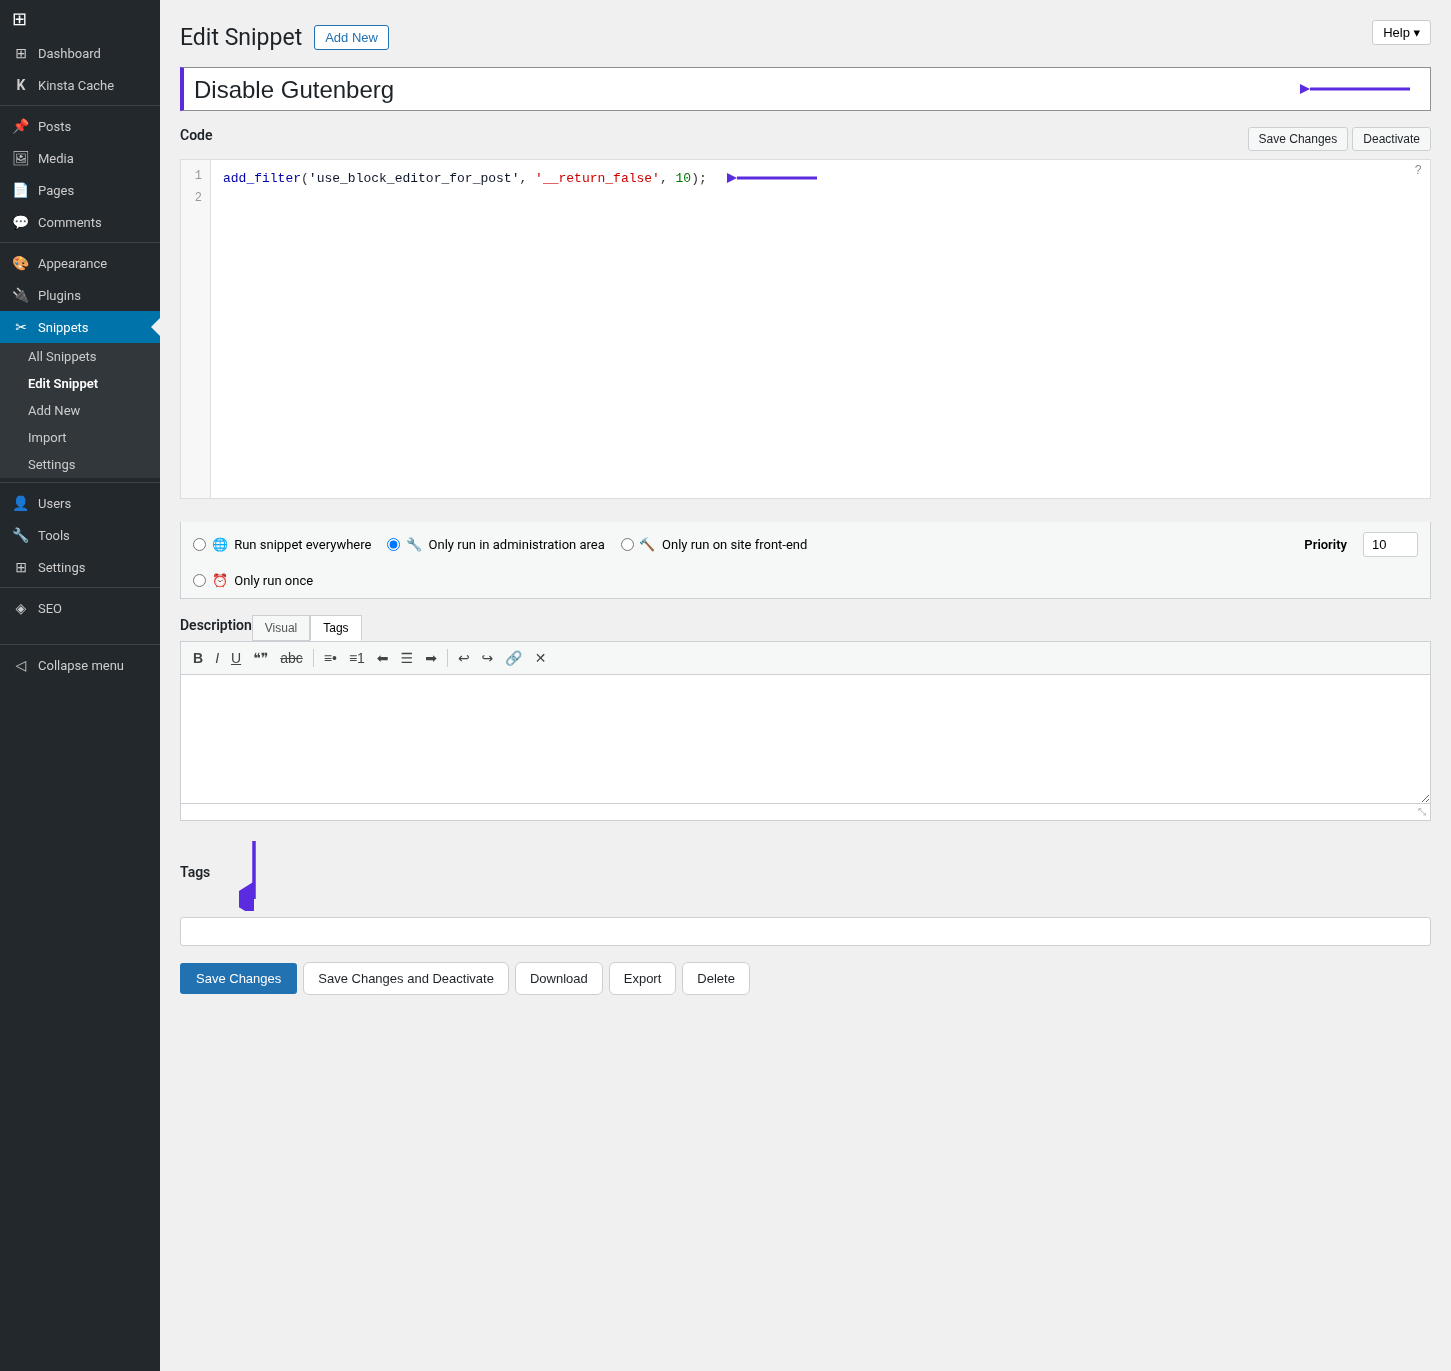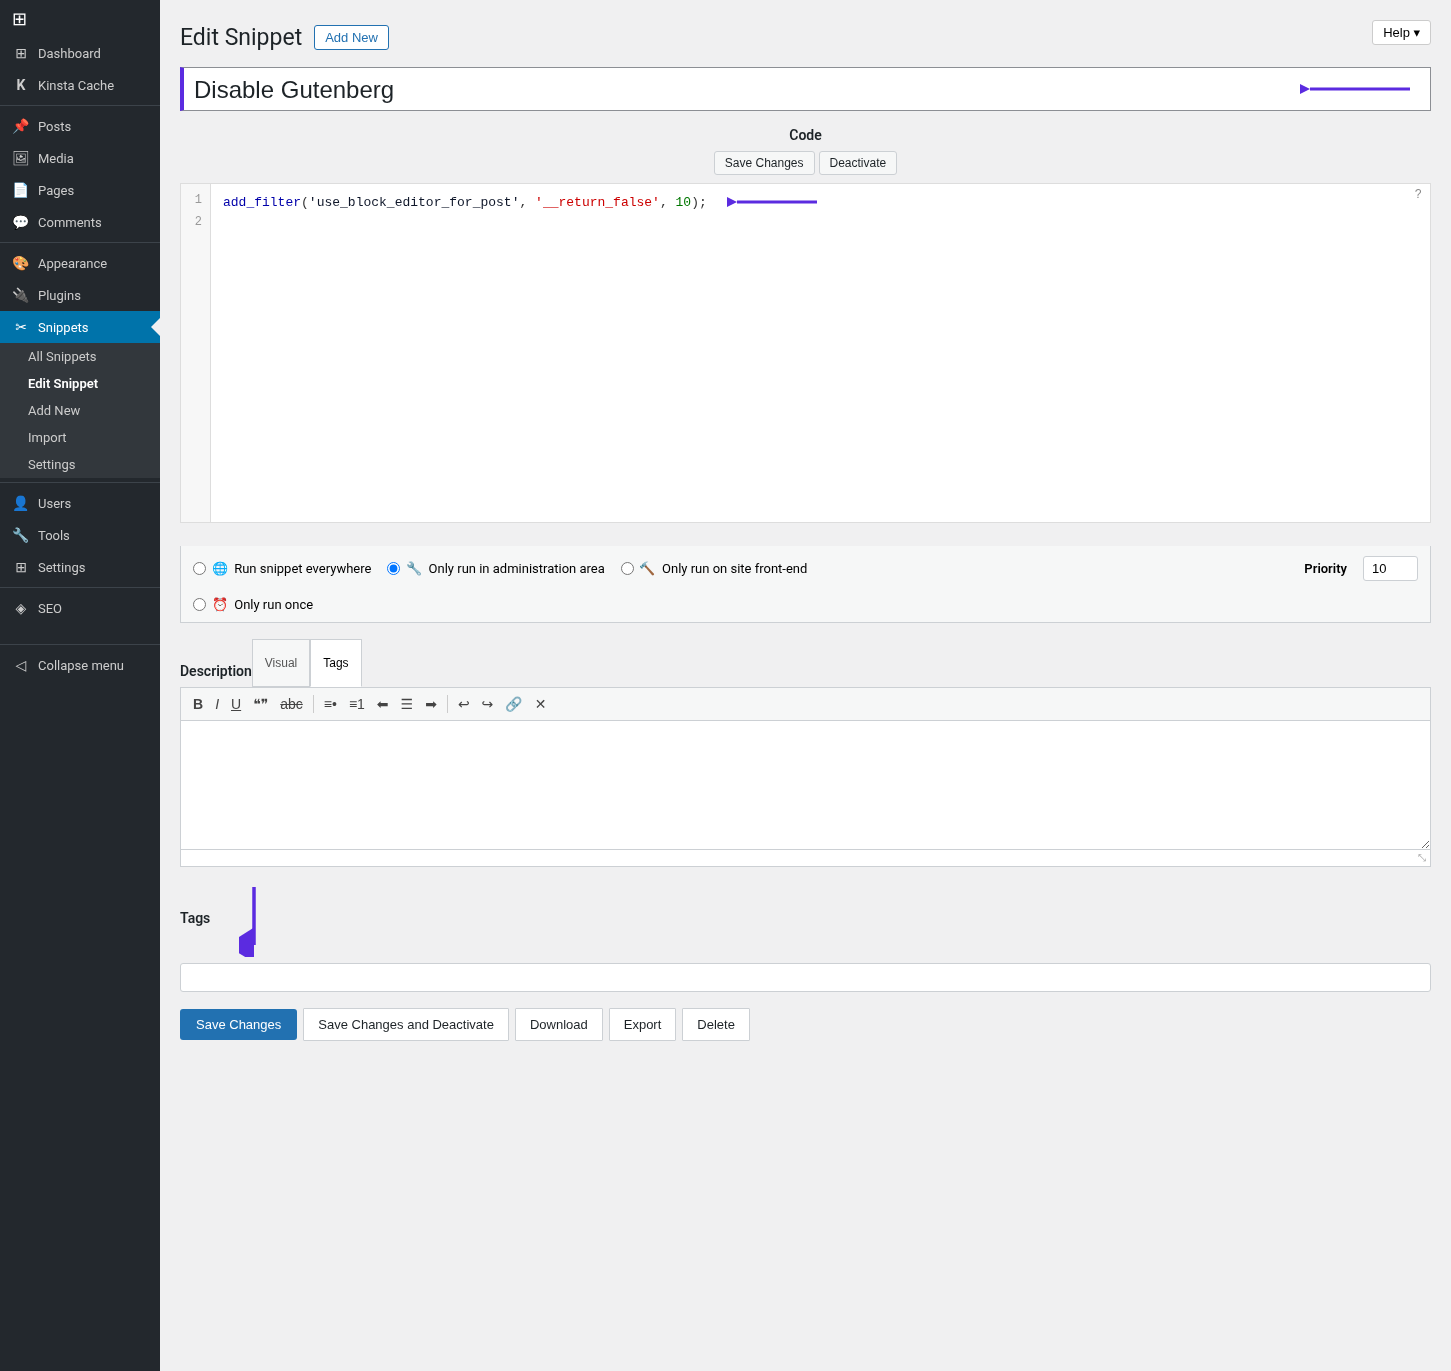--- a/index.html
+++ b/index.html
@@ -88,21 +88,20 @@
     }
 
     
     .section-label {
       font-size: 14px; font-weight: 600; color: #1d2327;
       margin-bottom: 8px;
     }
     .code-header {
       display: flex; justify-content: space-between; align-items: center;
       margin-bottom: 8px;
-      flex-direction: column;
     }
     .code-actions { display: flex; gap: 4px; }
     .btn-small {
       border: 1px solid #ccd0d4;
       background: #f6f7f7;
       color: #1d2327;
       border-radius: 3px;
       padding: 4px 10px;
       cursor: pointer;
       font-size: 12px;
@@ -158,21 +157,21 @@
       width: 55px;
       font-size: 13px;
     }
 
     
     .description-section { margin-top: 16px; }
     .editor-tabs { display: flex; justify-content: flex-end; gap: 0; margin-bottom: 0; }
     .editor-tab {
       border: 1px solid #ccd0d4;
       background: #f6f7f7;
-      padding: 16px 12px;
+      padding: 5px 12px;
       cursor: pointer;
       font-size: 12px;
       color: #555;
     }
     .editor-tab.active { background: #fff; border-bottom-color: #fff; color: #000; }
     .editor-toolbar {
       background: #f6f7f7;
       border: 1px solid #ccd0d4;
       border-bottom: none;
       padding: 6px 8px;
@@ -229,21 +228,21 @@
       border-radius: 3px;
       padding: 8px 16px;
       cursor: pointer;
       font-size: 13px;
       font-weight: 500;
     }
     .btn-secondary {
       background: #fff;
       color: #1d2327;
       border: 1px solid #ccd0d4;
-      border-radius: 1px;
+      border-radius: 6px;
       padding: 8px 14px;
       cursor: pointer;
       font-size: 13px;
     }
 
     
     .code-block-wrapper { position: relative; }
   </style>
 </head>
 <body>

